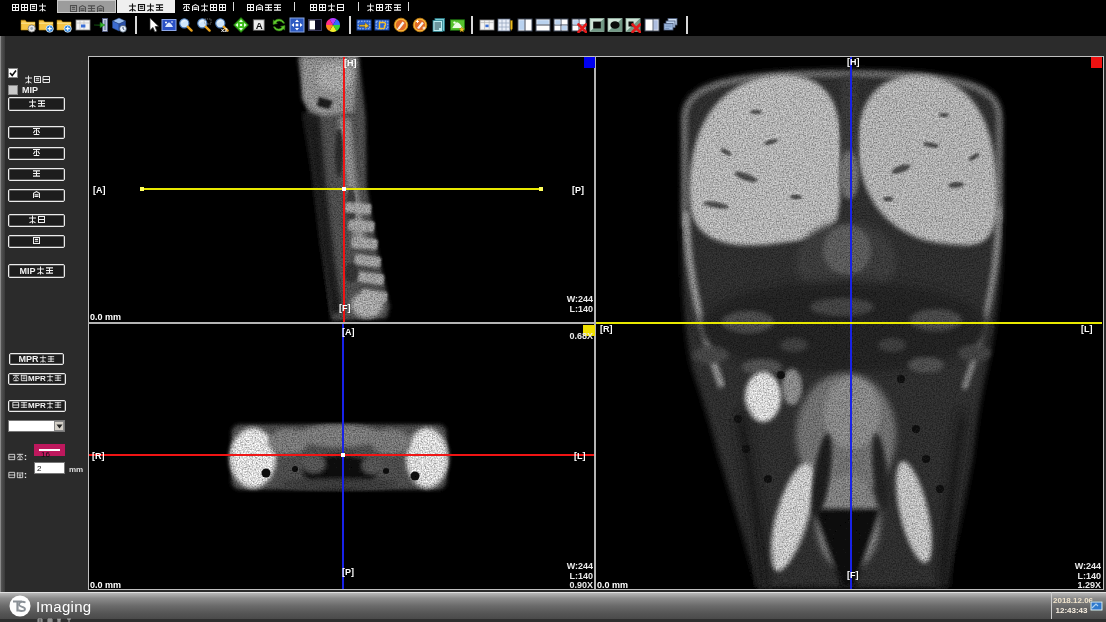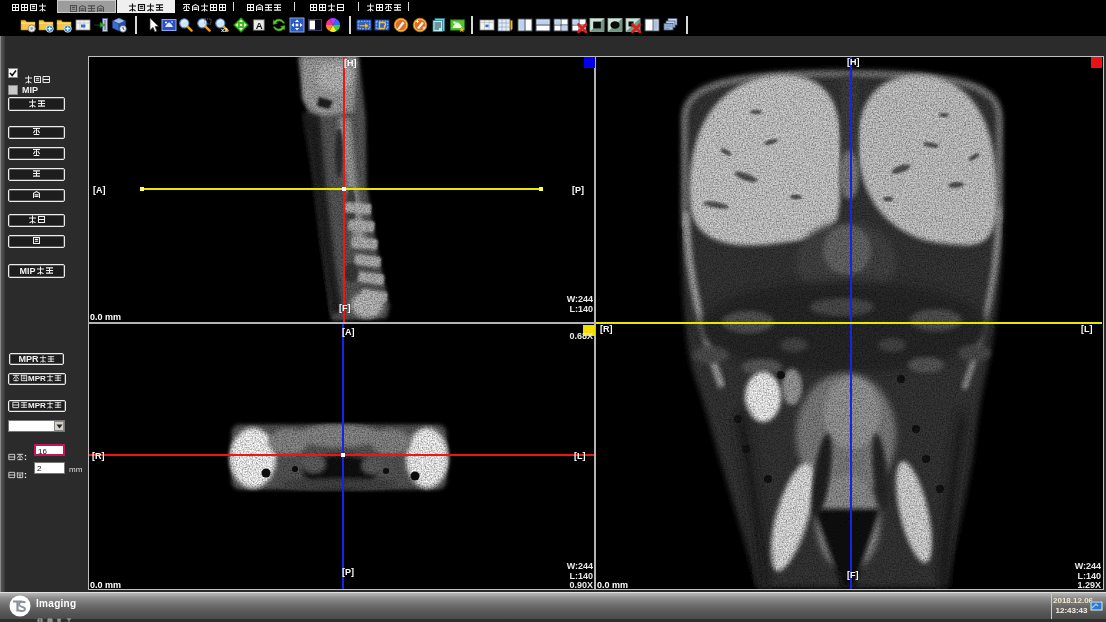--- a/index.html
+++ b/index.html
@@ -340,28 +340,28 @@
 <div class="abs" style="left:8px;top:420px;width:57px;height:12px;background:#fff;border:1px solid #777"></div>
 <div class="abs" style="left:54px;top:421px;width:10px;height:10px;background:#d4d0c8;border:1px solid #888"></div>
 <svg class="abs" style="left:56px;top:424px" width="7" height="5" viewBox="0 0 7 5">
       <path d="M0.5 0.5 L6.5 0.5 L3.5 4.5 Z" fill="#222"></path>
     </svg>
 <div class="abs" style="left:8px;top:446px"><svg width="8" height="8" viewBox="0 0 12 12" style="display:inline-block;vertical-align:-1px;margin-right:0px">
         <path d="M2 2h8v8h-8z M2 6h8" stroke="#e8e8e8" stroke-width="1.25" fill="none" stroke-linecap="square"></path>
       </svg><svg width="8" height="8" viewBox="0 0 12 12" style="display:inline-block;vertical-align:-1px;margin-right:0px">
         <path d="M2 2h8 M6 2v8 M3 10h6 M4 4.5 2.2 7.5 M8 4.5 9.8 7.5" stroke="#e8e8e8" stroke-width="1.25" fill="none" stroke-linecap="square"></path>
       </svg><span style="color:#e8e8e8;font-size:9px;font-weight:bold">:</span></div>
-<div class="abs" style="left:34px;top:444px;width:31px;height:12px;background:#fff;border:2px solid #be185d;color:#111;font-size:8px;line-height:11px;padding-left:2px">16</div>
+<div class="abs" style="left:34px;top:444px;width:31px;height:12px;background:#fff;border:5px solid #be185d;color:#111;font-size:8px;line-height:11px;padding-left:2px">16</div>
 <div class="abs" style="left:8px;top:464px"><svg width="8" height="8" viewBox="0 0 12 12" style="display:inline-block;vertical-align:-1px;margin-right:0px">
         <path d="M2 2h8v8h-8z M2 6h8" stroke="#e8e8e8" stroke-width="1.25" fill="none" stroke-linecap="square"></path>
       </svg><svg width="8" height="8" viewBox="0 0 12 12" style="display:inline-block;vertical-align:-1px;margin-right:0px">
         <path d="M2 3h8 M2 3v7h8v-7 M4.5 6h3 M6 6v4" stroke="#e8e8e8" stroke-width="1.25" fill="none" stroke-linecap="square"></path>
       </svg><span style="color:#e8e8e8;font-size:9px;font-weight:bold">:</span></div>
 <div class="abs" style="left:34px;top:462px;width:31px;height:12px;background:#fff;border:1px solid #777;color:#111;font-size:8px;line-height:11px;padding-left:2px">2</div>
-<div class="abs" style="left:69px;top:465px;color:#ddd;font-size:8px;font-weight:normal">mm</div>
+<div class="abs" style="left:69px;top:465px;color:#ddd;font-size:8px;font-weight:bold">mm</div>
 <div class="abs" style="left:88px;top:56px;width:1016px;height:534px;background:#000;border:1px solid #c0c0c0"></div>
 <svg class="abs" style="left:89px;top:57px" width="505" height="265" viewBox="0 0 505 265">
       <defs>
 <filter id="texa" x="-5%" y="-5%" width="110%" height="110%">
  <feTurbulence type="fractalNoise" baseFrequency="0.7" numOctaves="3" seed="11" stitchTiles="stitch" result="n"></feTurbulence>
  <feColorMatrix in="n" type="matrix" values="1 0 0 0 0  1 0 0 0 0  1 0 0 0 0  0 0 0 0 1" result="g"></feColorMatrix>
  <feComponentTransfer in="g" result="g2">
             <feFuncR type="linear" slope="1.6" intercept="-0.3"></feFuncR>
             <feFuncG type="linear" slope="1.6" intercept="-0.3"></feFuncG>
             <feFuncB type="linear" slope="1.6" intercept="-0.3"></feFuncB>
@@ -566,21 +566,21 @@
 <div class="wl" style="left:1038px;top:562px;width:63px">W:244</div>
 <div class="wl" style="left:1038px;top:572px;width:63px">L:140</div>
 <div class="wl" style="left:1038px;top:581px;width:63px">1.29X</div>
 <div class="abs" style="left:0;top:592px;width:1106px;height:30px;background:linear-gradient(#b8b8b8,#8c8c8c 18%,#6a6a6a 45%,#555 70%,#454545 100%);border-top:1px solid #e0e0e0"></div>
 <div class="abs" style="left:0;top:619px;width:1106px;height:3px;background:#2e2e2e"></div>
 <svg class="abs" style="left:9px;top:595px" width="22" height="22" viewBox="0 0 22 22">
       <circle cx="11" cy="11" r="10.5" fill="#fdfdfd"></circle>
       <path d="M4 6.5h9 M8.5 6.5v10" stroke="#8a9096" stroke-width="2.2" fill="none"></path>
       <path d="M16.5 7.5c-3-1.5-6.5-0.5-6.5 2 0 2.8 6 1.8 6 4.4 0 2.2-3.8 2.8-6.8 1.2" stroke="#8a9096" stroke-width="1.8" fill="none"></path>
     </svg>
-<div class="abs" style="left:36px;top:598px;color:#fff;font-size:10px;font-weight:bold;letter-spacing:0.3px">Imaging</div>
+<div class="abs" style="left:36px;top:598px;color:#fff;font-size:15px;font-weight:normal;letter-spacing:0.3px">Imaging</div>
 <div class="abs" style="left:37px;top:610px"><svg width="6" height="6" viewBox="0 0 12 12" style="display:inline-block;margin-right:3.5px">
         <path d="M2 2h8v8h-8z M2 6h8" stroke="#d8d8d8" stroke-width="1.4" fill="none"></path>
       </svg><svg width="6" height="6" viewBox="0 0 12 12" style="display:inline-block;margin-right:3.5px">
         <path d="M2 2h8v8h-8z M2 6h8 M6 2v8" stroke="#d8d8d8" stroke-width="1.4" fill="none"></path>
       </svg><svg width="6" height="6" viewBox="0 0 12 12" style="display:inline-block;margin-right:3.5px">
         <path d="M2 2.5h8 M2 6h8 M2 9.5h8 M6 2.5v7" stroke="#d8d8d8" stroke-width="1.4" fill="none"></path>
       </svg><svg width="6" height="6" viewBox="0 0 12 12" style="display:inline-block;margin-right:3.5px">
         <path d="M2 2h8 M6 2v8 M3 10h6" stroke="#d8d8d8" stroke-width="1.4" fill="none"></path>
       </svg></div>
 <div class="abs" style="left:1051px;top:592px;width:1px;height:27px;background:#ccc"></div>

